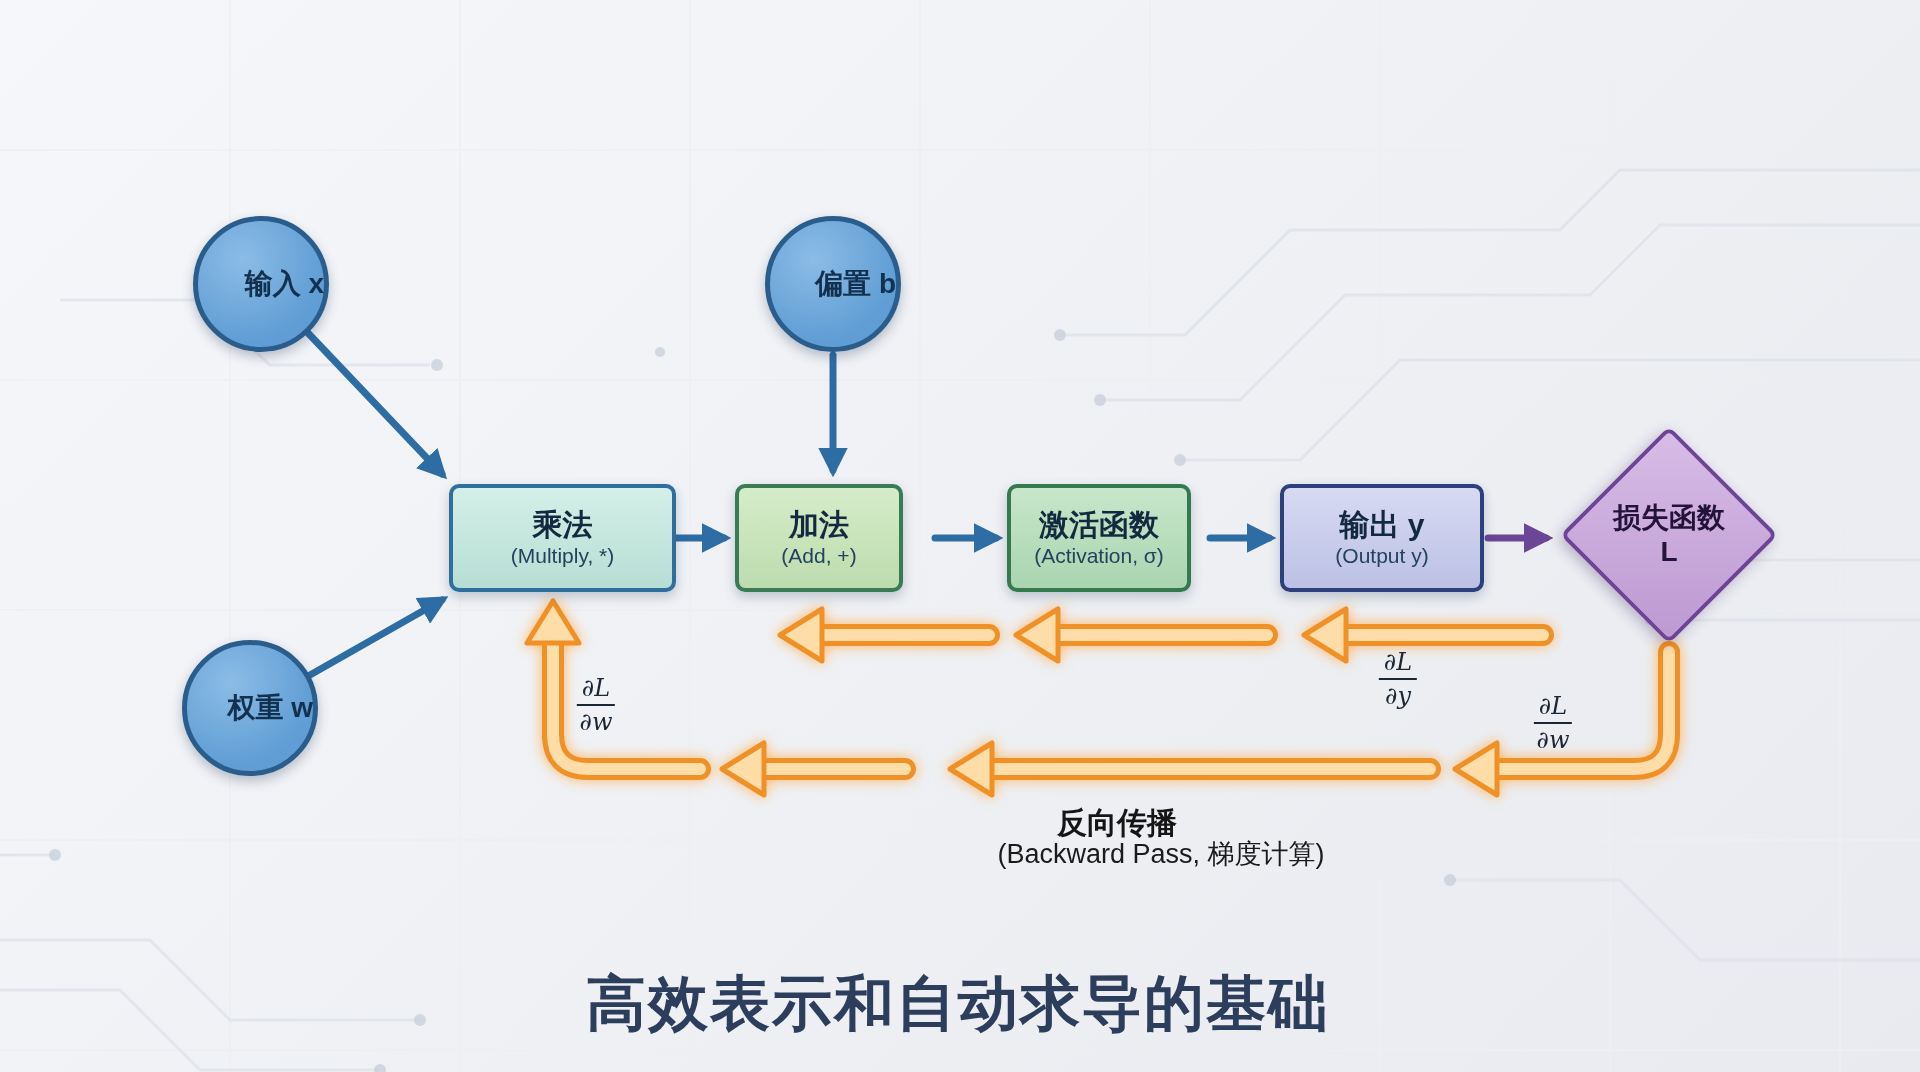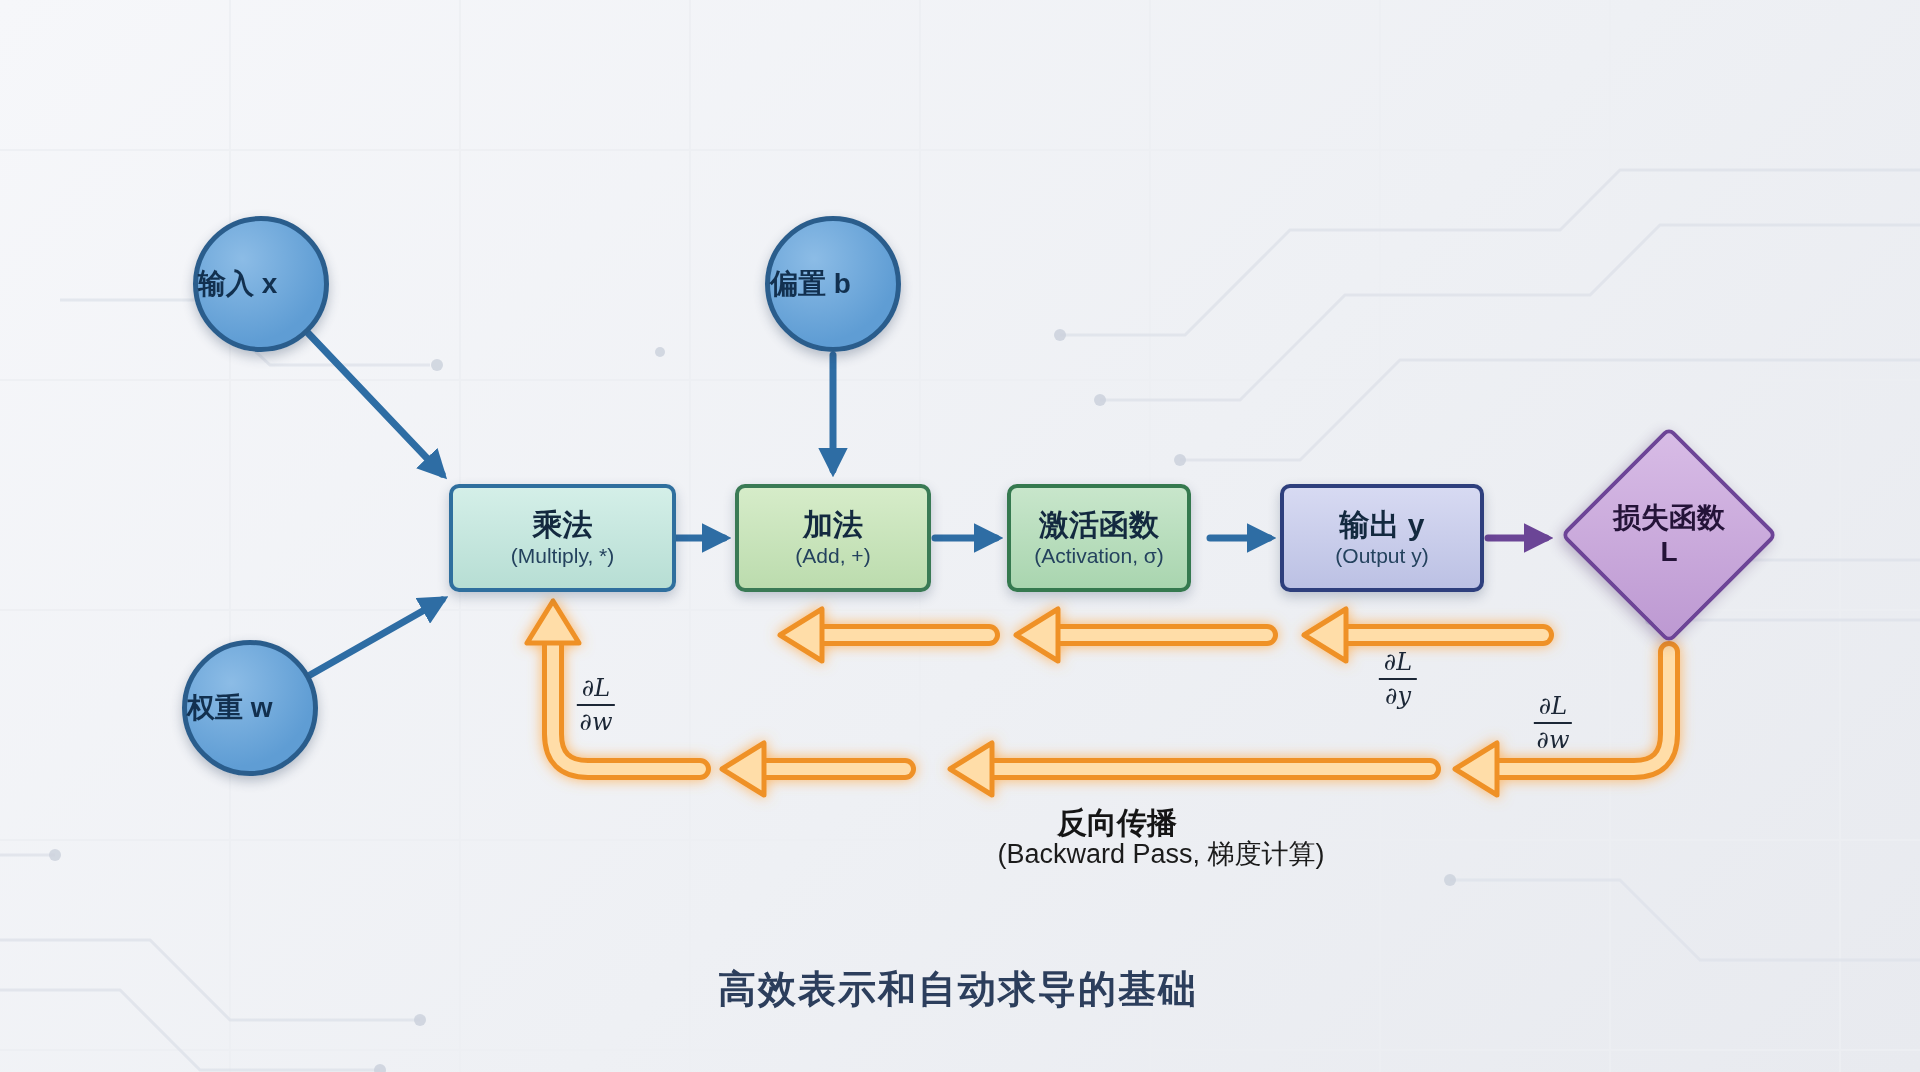--- a/index.html
+++ b/index.html
@@ -14,37 +14,37 @@
   .arrows{z-index:2;}
   .title{
     position:absolute;left:943px;top:40px;transform:translateX(-50%);
     margin:0;font-size:56px;font-weight:bold;color:#3d4e6b;white-space:nowrap;
     letter-spacing:1px;z-index:3;
   }
   .node-circle{
     position:absolute;width:136px;height:136px;border-radius:50%;
     background:radial-gradient(circle at 35% 30%, #8cbce6, #5f9dd4 70%);
     border:5px solid #2a5d8c;box-sizing:border-box;
-    display:flex;align-items:center;justify-content:flex-start;
+    display:flex;align-items:center;justify-content:flex-end;
     font-size:28px;font-weight:bold;color:#12304f;
     box-shadow:0 5px 12px rgba(40,60,90,0.30);z-index:3;
   }
   .circle-input{left:193px;top:216px;}
   .circle-bias{left:765px;top:216px;}
   .circle-weight{left:182px;top:640px;}
   .node-box{
     position:absolute;top:484px;height:108px;border-radius:10px;
     box-sizing:border-box;border:4px solid #2f6f9e;
     display:flex;flex-direction:column;align-items:center;justify-content:center;
     z-index:3;box-shadow:0 5px 12px rgba(40,60,90,0.25);
   }
   .node-box .bt{font-size:30px;font-weight:bold;color:#13293f;line-height:1.15;}
   .node-box .bs{font-size:21px;color:#24425e;line-height:1.2;}
   .box-multiply{left:449px;width:227px;background:linear-gradient(180deg,#d4efe8,#b7ded4);border-color:#2f6f9e;}
-  .box-add{left:735px;width:196px;background:linear-gradient(180deg,#d6ecc9,#bcdcae);border-color:#3a7a55;}
+  .box-add{left:735px;width:168px;background:linear-gradient(180deg,#d6ecc9,#bcdcae);border-color:#3a7a55;}
   .box-activation{left:1007px;width:184px;background:linear-gradient(180deg,#c8e6cb,#a9d5af);border-color:#35794f;}
   .box-output{left:1280px;width:204px;background:linear-gradient(180deg,#d7daf2,#bcc1e4;);border-color:#2e3f7d;background:linear-gradient(180deg,#d7daf2,#bcc1e4);align-items:center;}
   .diamond{
     position:absolute;left:1592px;top:458px;width:154px;height:154px;
     transform:rotate(45deg);border:4px solid #6d4497;box-sizing:border-box;
     background:linear-gradient(135deg,#d8bce6,#bd99d2);border-radius:8px;
     box-shadow:0 5px 14px rgba(70,40,100,0.30);z-index:3;
   }
   .diamond-inner{
     width:100%;height:100%;transform:rotate(-45deg);
@@ -64,21 +64,21 @@
   .bp-title{
     position:absolute;left:1117px;top:793px;transform:translateX(-50%);
     font-size:30px;font-weight:bold;color:#151515;z-index:4;white-space:nowrap;margin-top:10px;
   }
   .bp-subtitle{
     position:absolute;left:1120px;top:836px;transform:translateX(-50%);
     font-size:27px;color:#1b1b1b;z-index:4;white-space:nowrap;margin-left:41px;
   }
   .footer{
     position:absolute;left:958px;top:964px;transform:translateX(-50%);
-    font-size:38px;font-weight:bold;color:#2c3e5c;z-index:4;white-space:nowrap;
+    font-size:60px;font-weight:bold;color:#2c3e5c;z-index:4;white-space:nowrap;
     letter-spacing:2px;
   }
 </style>
 </head>
 <body>
 
 <div class="stage">
 
   <svg class="layer bg" viewBox="0 0 1920 1072" aria-hidden="true">
     <g stroke="#edeff3" stroke-width="2" opacity="0.8">

